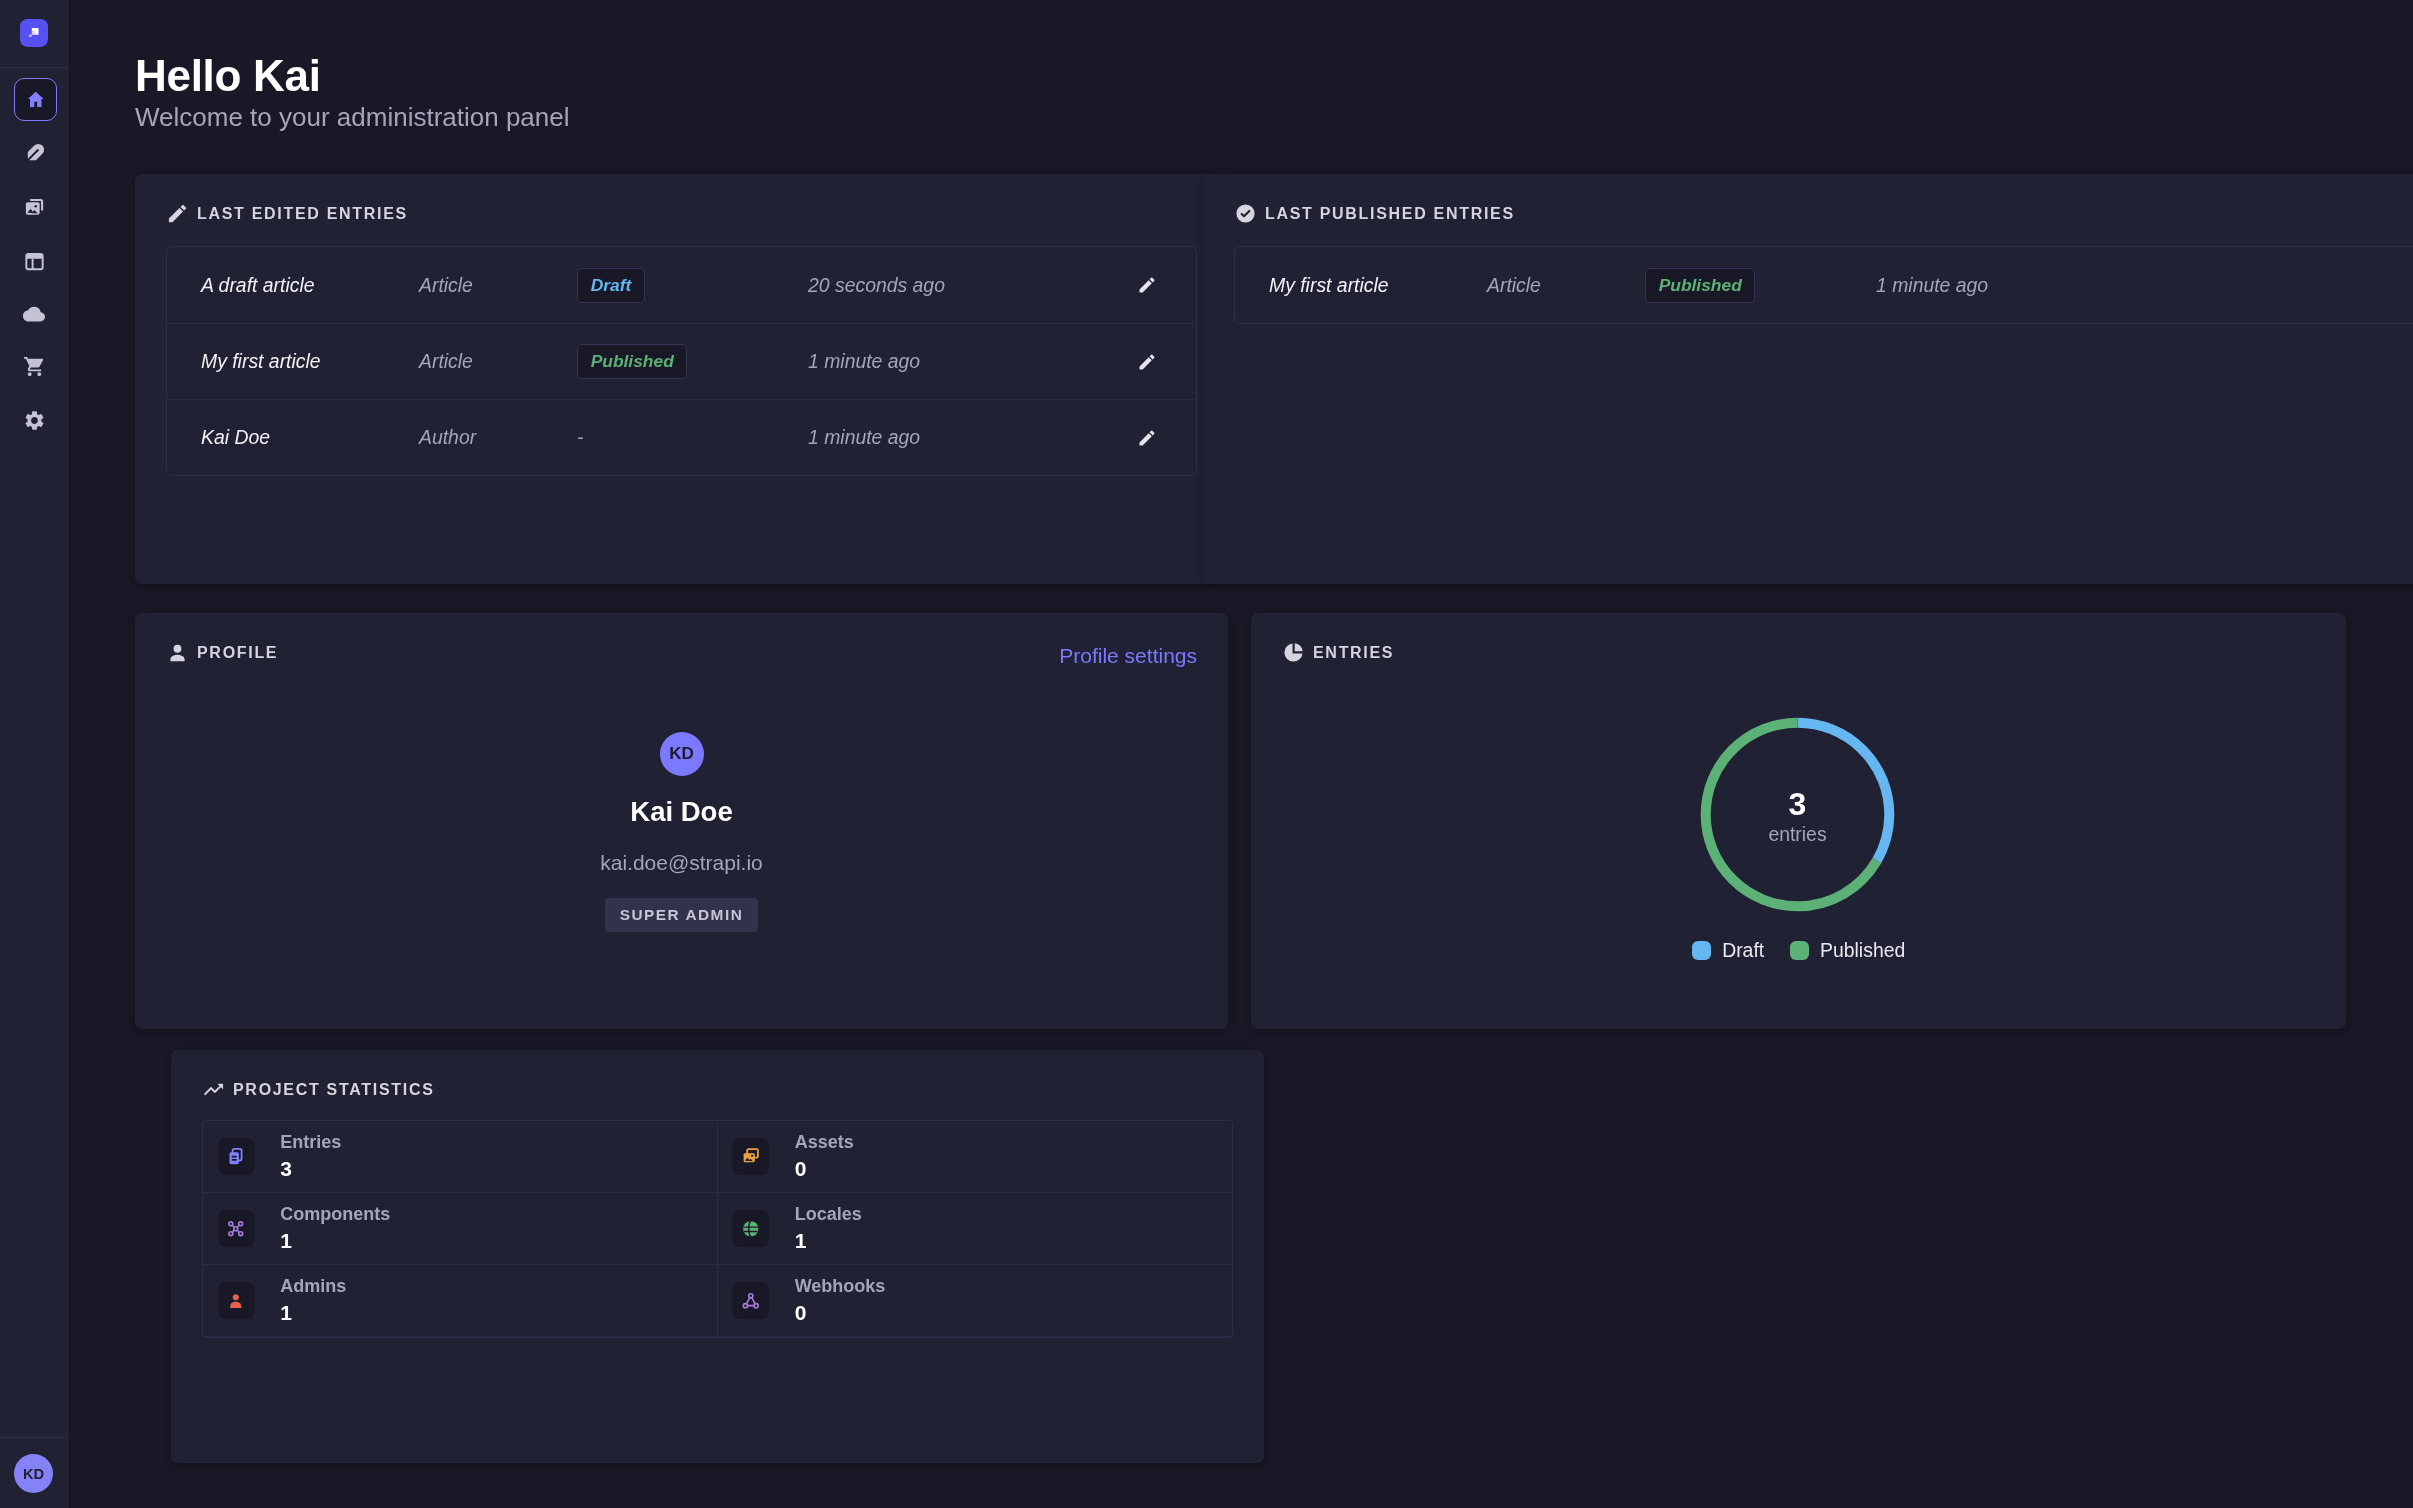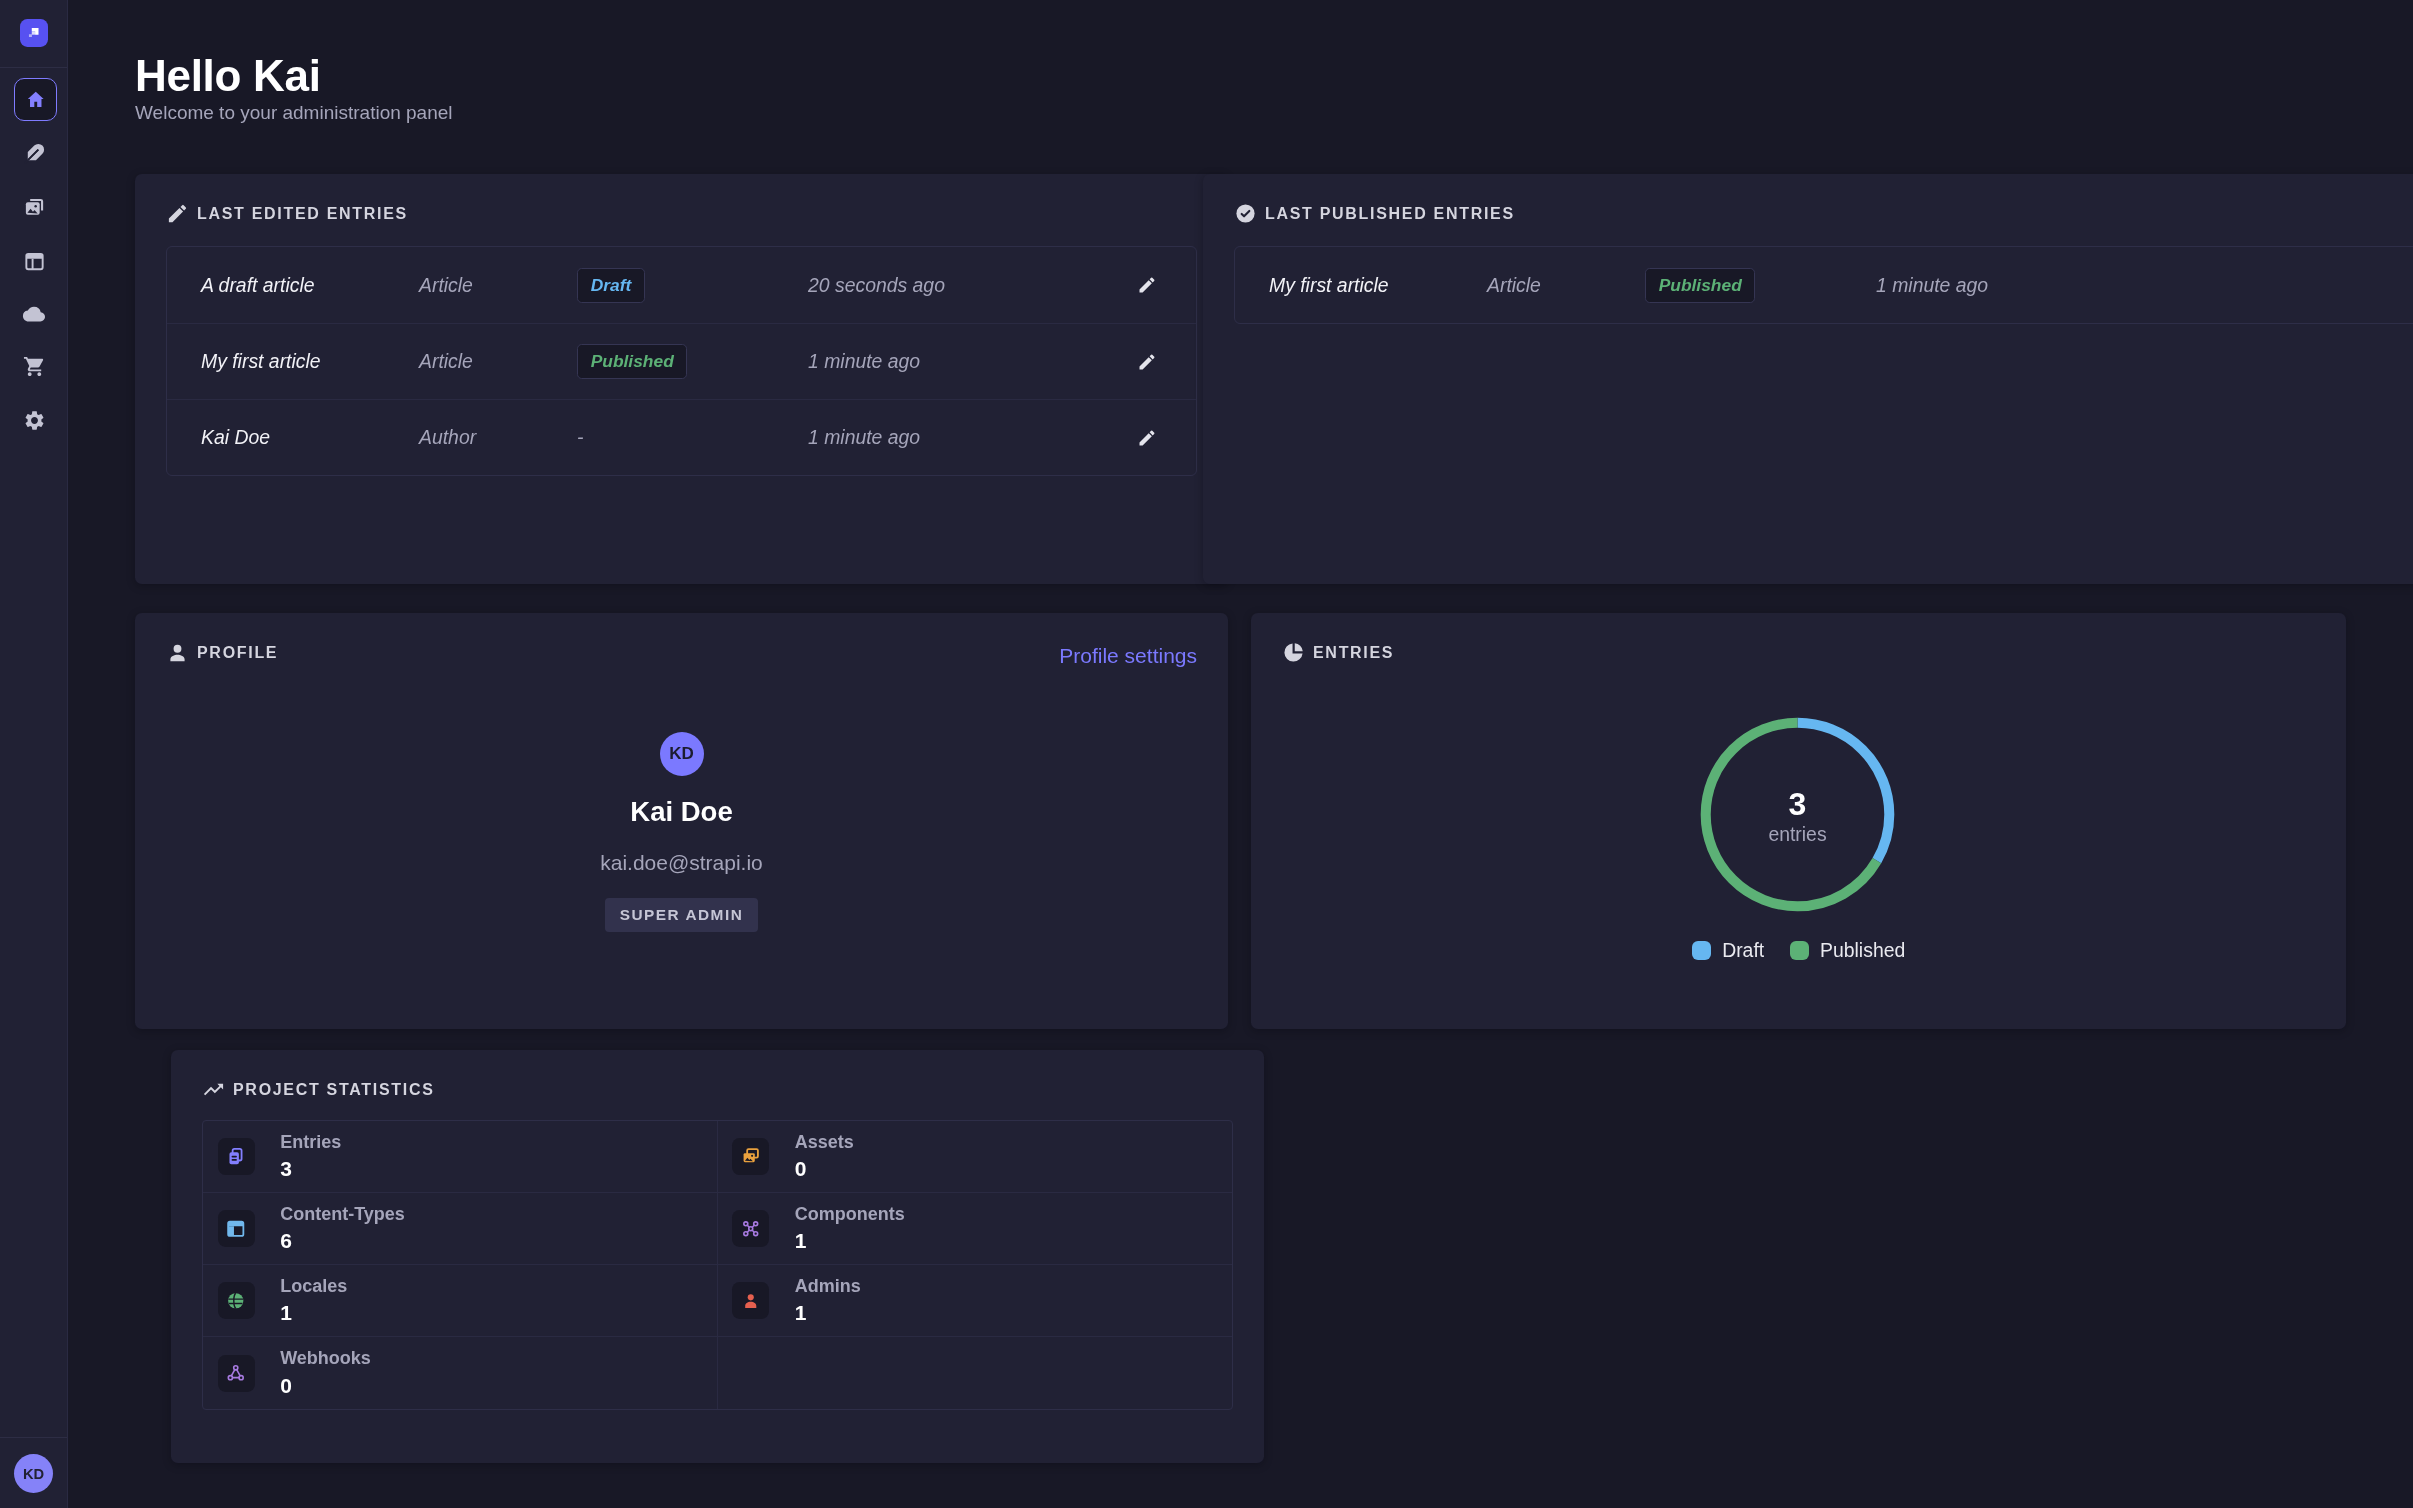--- a/index.html
+++ b/index.html
@@ -32,21 +32,21 @@
     display:flex; align-items:center; justify-content:center; cursor:pointer;
   }
   .sb-avatar {
     position:absolute; left:14px; top:1454px; width:39px; height:39px; border-radius:50%;
     background:#8582f8; color:#212134; font-weight:bold; font-size:14.7px;
     display:flex; align-items:center; justify-content:center; cursor:pointer;
   }
 
   
   .page-title { position:absolute; left:135px; top:51px; font-size:44px; font-weight:700; color:#ffffff; letter-spacing:-0.3px; }
-  .page-subtitle { position:absolute; left:135px; top:102px; font-size:19px; color:#a5a5ba; }
+  .page-subtitle { position:absolute; left:135px; top:102px; font-size:26px; color:#a5a5ba; }
 
   
   .panel {
     position:absolute; background:#212134; border-radius:6.7px;
     box-shadow:0 2px 8px rgba(4,4,12,.28);
   }
   #panel-last-edited   { left:135px;  top:174px;  width:1093px; height:410px; }
   #panel-last-published{ left:1203px; top:174px;  width:1301px; height:410px; }
   #panel-profile       { left:135px;  top:613px;  width:1093px; height:416px; }
   #panel-entries       { left:1251px; top:613px;  width:1095px; height:416px; }
@@ -362,33 +362,20 @@
             <path d="M5.5 16.5l2.8-3.4 2.1 2.5 1.3-1.5 2.7 2.9z" fill="#181826"></path>
             <circle cx="13.5" cy="11" r="1.2" fill="#181826"></circle>
           </svg>
         </div>
         <div class="stat-text">
           <span class="stat-label">Assets</span>
           <span class="stat-value">0</span>
         </div>
       </div>
 
-      <div class="stat-cell">
-        <div class="stat-tile">
-          <svg viewBox="0 0 24 24">
-            <rect x="3.5" y="4" width="17" height="16" rx="2" fill="none" stroke="#71b8ec" stroke-width="2"></rect>
-            <path d="M3.5 6a2 2 0 0 1 2-2h13a2 2 0 0 1 2 2v3.2h-17z" fill="#71b8ec"></path>
-            <path d="M3.5 9.2H10V20H5.5a2 2 0 0 1-2-2z" fill="#71b8ec"></path>
-          </svg>
-        </div>
-        <div class="stat-text">
-          <span class="stat-label">Content-Types</span>
-          <span class="stat-value">6</span>
-        </div>
-      </div>
 
       <div class="stat-cell">
         <div class="stat-tile">
           <svg viewBox="0 0 24 24">
             <path d="M7 7l10 10M17 7L7 17" stroke="#a77ae0" stroke-width="1.8"></path>
             <circle cx="6.5" cy="6.5" r="2.2" fill="#181826" stroke="#a77ae0" stroke-width="1.8"></circle>
             <circle cx="17.5" cy="6.5" r="2.2" fill="#181826" stroke="#a77ae0" stroke-width="1.8"></circle>
             <circle cx="6.5" cy="17.5" r="2.2" fill="#181826" stroke="#a77ae0" stroke-width="1.8"></circle>
             <circle cx="17.5" cy="17.5" r="2.2" fill="#181826" stroke="#a77ae0" stroke-width="1.8"></circle>
             <circle cx="12" cy="12" r="2.2" fill="#181826" stroke="#a77ae0" stroke-width="1.8"></circle>

